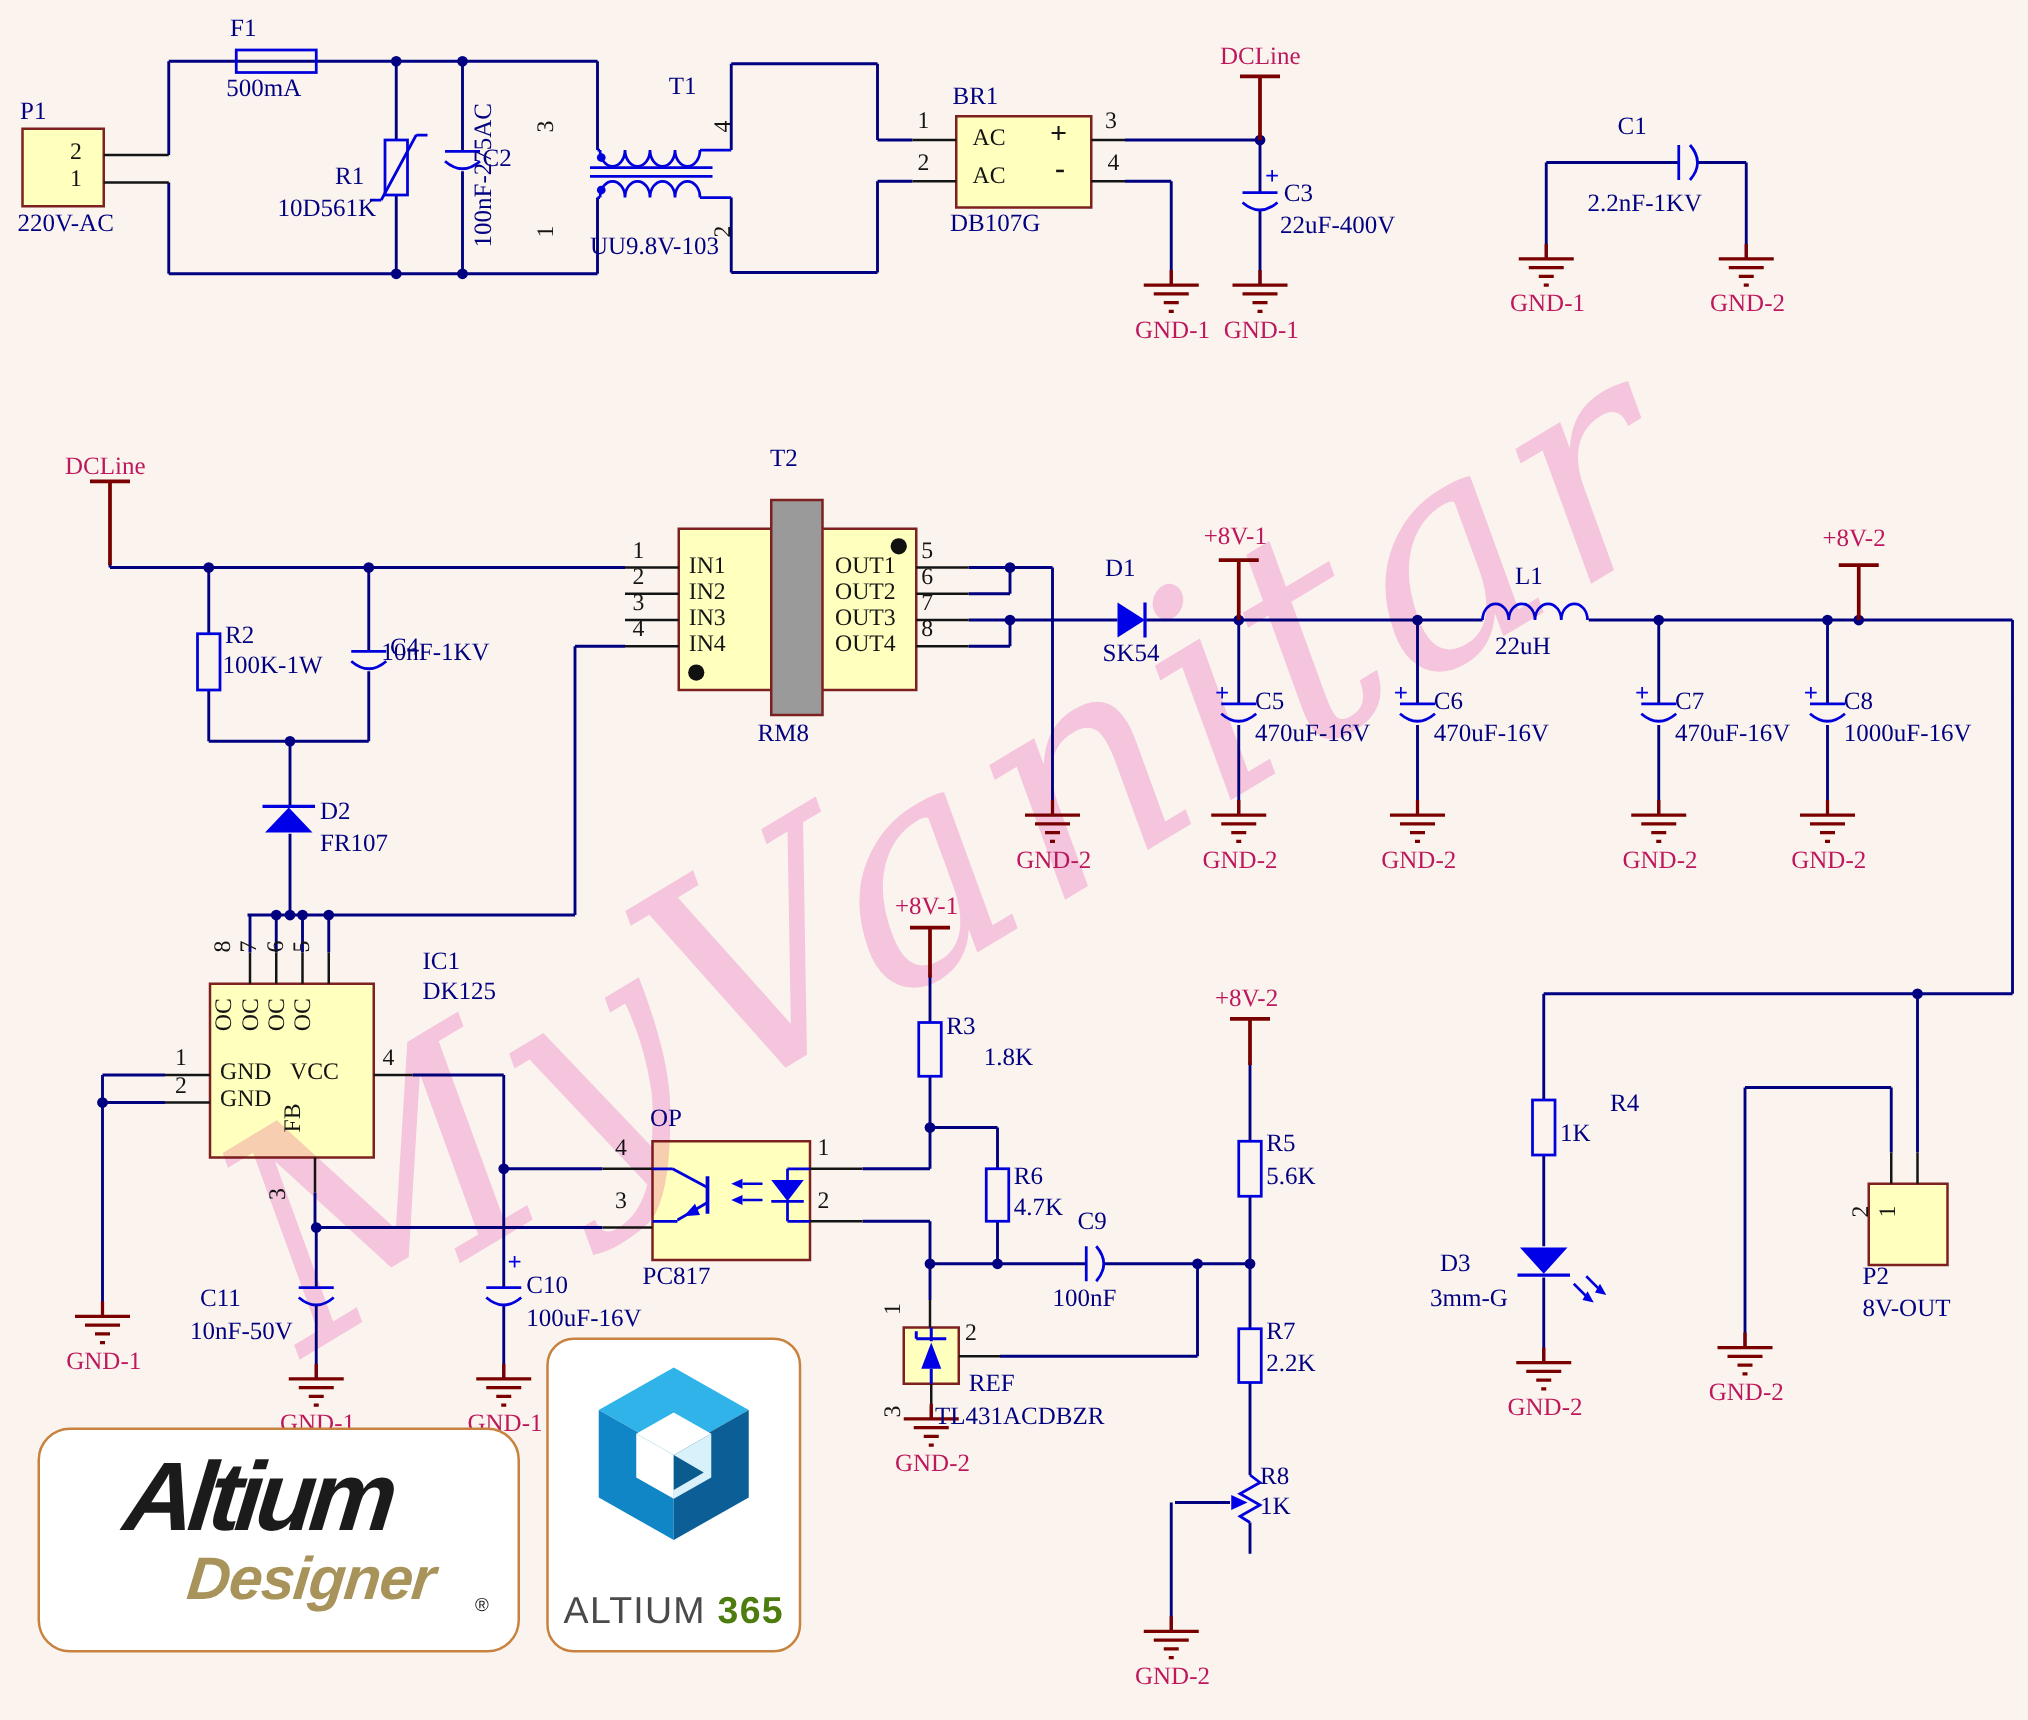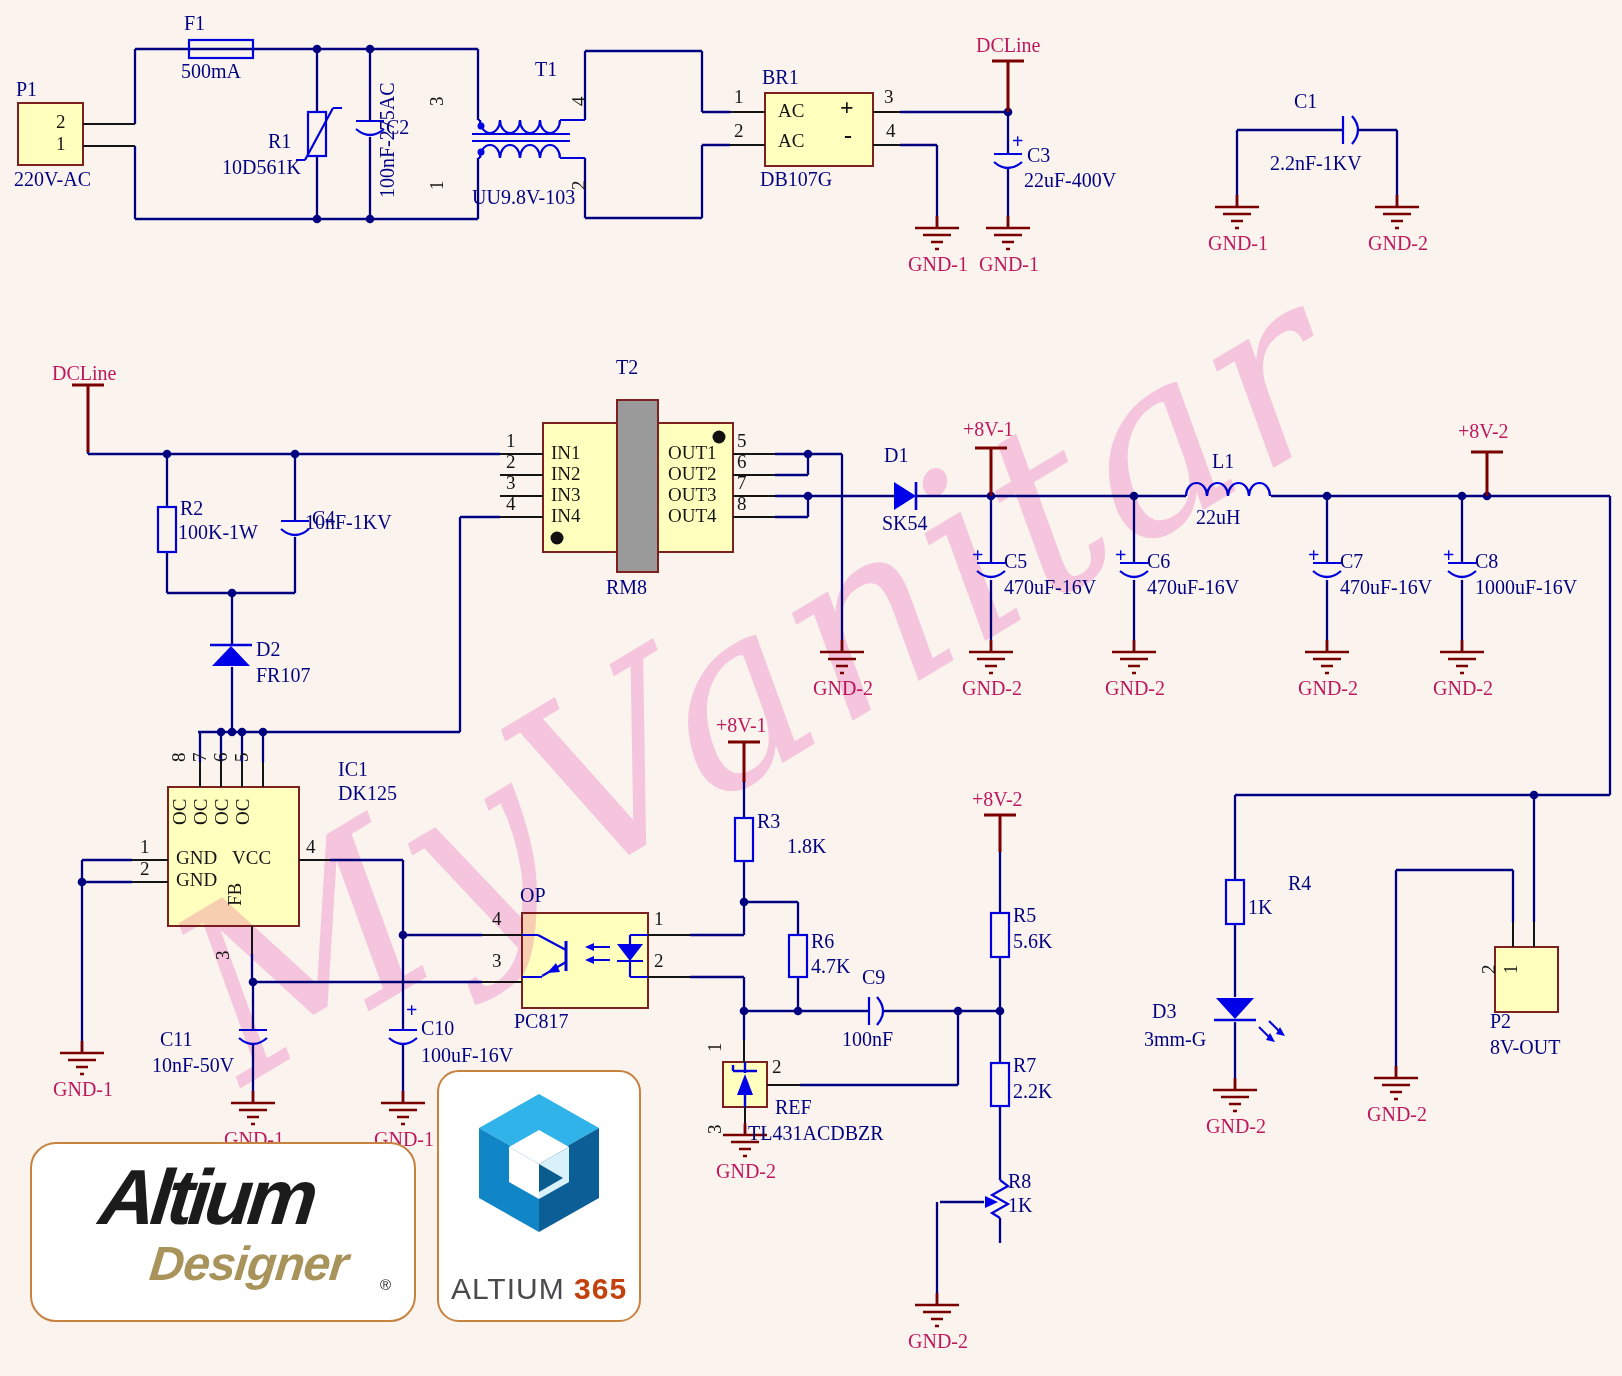--- a/index.html
+++ b/index.html
@@ -19,21 +19,21 @@
     border:2px solid #C8823F;border-radius:26px;z-index:20;}
   .ad-altium{position:absolute;left:68px;top:8px;font-family:"Liberation Sans",sans-serif;
     font-weight:900;font-style:italic;font-size:78px;letter-spacing:-5px;color:#1b1b1b;transform:skewX(-6deg);}
   .ad-designer{position:absolute;left:118px;top:92px;font-family:"Liberation Sans",sans-serif;
     font-weight:700;font-style:italic;font-size:48px;letter-spacing:-1px;color:#A8945A;transform:skewX(-6deg);}
   .ad-reg{position:absolute;left:348px;top:132px;font-family:"Liberation Sans",sans-serif;font-size:15px;color:#1b1b1b;}
   .logo-365{position:absolute;left:437px;top:1070px;width:200px;height:248px;background:#fff;
     border:2px solid #C8823F;border-radius:22px;z-index:20;}
   .a365-text{position:absolute;left:0;bottom:14px;width:100%;text-align:center;
     font-family:"Liberation Sans",sans-serif;font-size:30px;color:#4A4A4C;letter-spacing:1px;}
-  .a365-text b{color:#c2410c;font-weight:800;}
+  .a365-text b{color:#4d7c0f;font-weight:800;}
 </style>
 </head>
 <body>
 
 <div id="stage">
 
 <svg class="schem" width="1622" height="1376" viewBox="0 0 1622 1376">
   <defs>
     <g id="gnd" stroke="#7A0000" stroke-width="2.6" fill="none">
       <path d="M0,-12 V0 M-22,0 H22 M-14,7 H14 M-6,14 H6 M-2,21 H2"></path>

